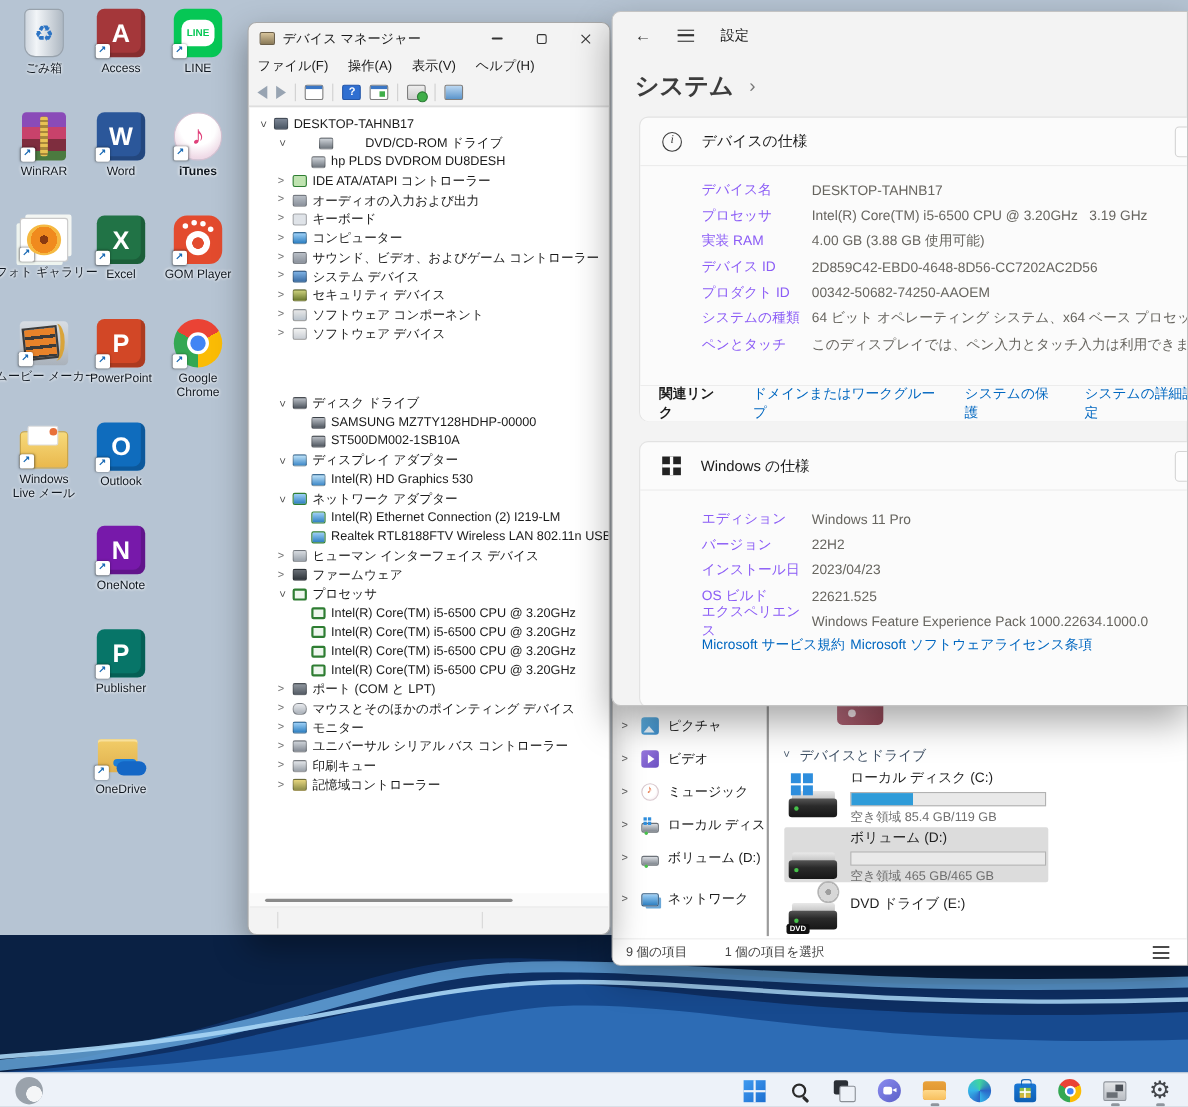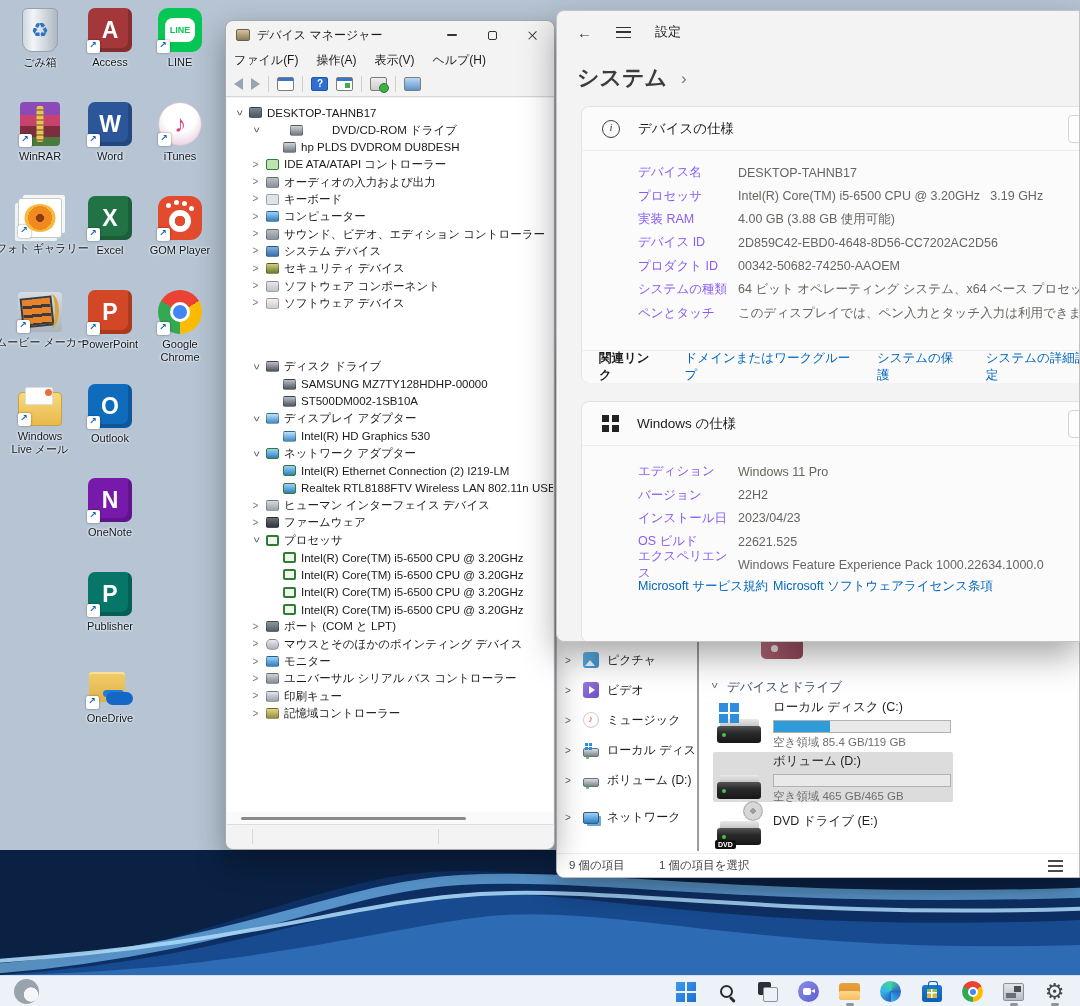--- a/index.html
+++ b/index.html
@@ -233,21 +233,21 @@
         </div>
         <div class="dlabel">WinRAR</div>
       </div>
       <div class="dsk-item" style="left: 78px; top: 102px;">
         <div class="dicon k-office" style="background: rgb(43, 87, 154);">
           <div class="dletter">W</div>
           <div class="shortcut"></div>
         </div>
         <div class="dlabel">Word</div>
       </div>
-      <div class="dsk-item" style="left: 148px; top: 102px;">
+      <div class="dsk-item" style="left: 148px; top: 102px; font-weight: bold;">
         <div class="dicon k-itunes">
           <div class="shortcut"></div>
         </div>
         <div class="dlabel">iTunes</div>
       </div>
       <div class="dsk-item" style="left: 8px; top: 196px;">
         <div class="dicon k-photo">
           <div class="shortcut"></div>
         </div>
         <div class="dlabel">フォト ギャラリー</div>
@@ -386,21 +386,21 @@
           <span>キーボード</span>
         </div>
         <div class="dm-row" style="padding-left: 23px;">
           <div class="exp exp-closed">&gt;</div>
           <div class="ti ti-monitor"></div>
           <span>コンピューター</span>
         </div>
         <div class="dm-row" style="padding-left: 23px;">
           <div class="exp exp-closed">&gt;</div>
           <div class="ti ti-audio"></div>
-          <span>サウンド、ビデオ、エディション コントローラー</span>
+          <span>サウンド、ビデオ、およびゲーム コントローラー</span>
         </div>
         <div class="dm-row" style="padding-left: 23px;">
           <div class="exp exp-closed">&gt;</div>
           <div class="ti ti-system"></div>
           <span>システム デバイス</span>
         </div>
         <div class="dm-row" style="padding-left: 23px;">
           <div class="exp exp-closed">&gt;</div>
           <div class="ti ti-security"></div>
           <span>セキュリティ デバイス</span>

